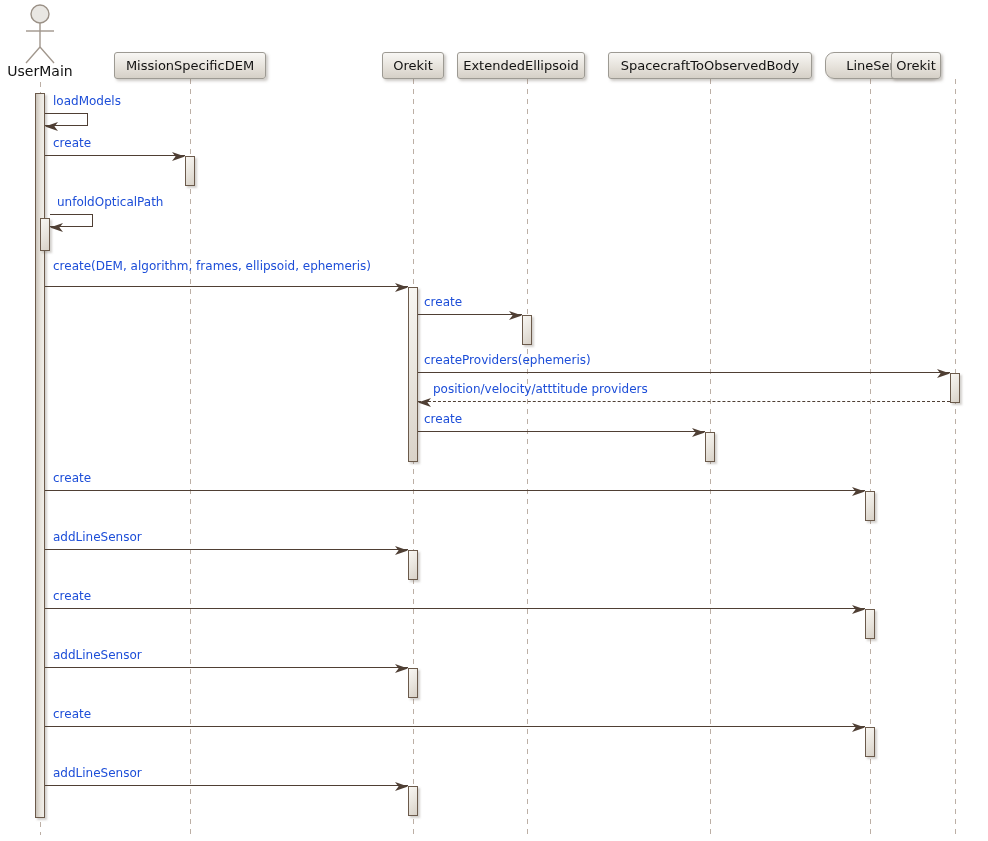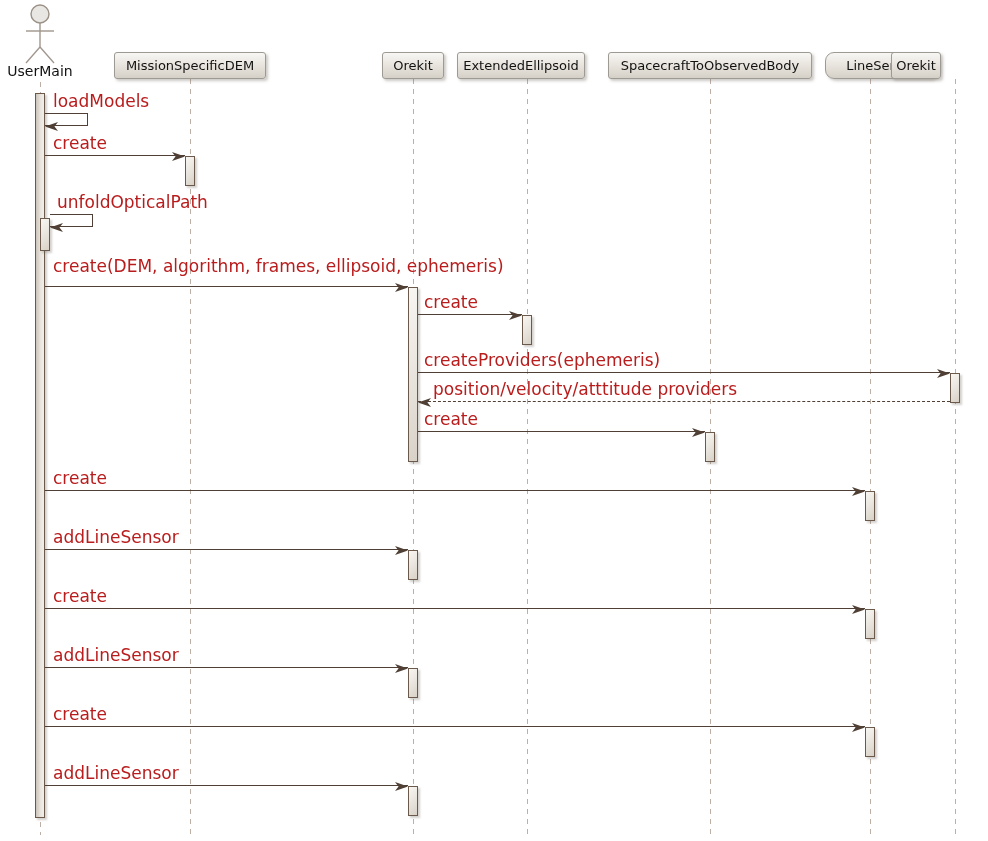--- a/index.html
+++ b/index.html
@@ -22,21 +22,21 @@
   .act{
     position:absolute;width:10px;box-sizing:border-box;
     border:1px solid #6B5A4B;
     background:linear-gradient(135deg,#F8F6F2 0%,#E9E5DE 50%,#D8D1C7 100%);
     box-shadow:2px 2px 2px rgba(110,100,90,.3);
   }
   .act.tall{background:linear-gradient(to right,#CBC4BA 0%,#E8E4DD 55%,#F2EFE9 100%);}
   .mline{position:absolute;height:0;border-top:1.4px solid #4F3F34;}
   .mline.dashed{border-top:1px dashed #4F3F34;}
   .vline{position:absolute;width:0;border-left:1.4px solid #4F3F34;}
-  .mlabel{position:absolute;font-size:17px;line-height:14px;color:#b91c1c;white-space:nowrap;}
+  .mlabel{position:absolute;font-size:12px;line-height:14px;color:#1d4ed8;white-space:nowrap;}
   .ahead{position:absolute;}
   #actor-label{position:absolute;left:0px;top:63px;width:80px;text-align:center;font-size:14px;}
   #actor-figure{position:absolute;left:10px;top:2px;}
 </style>
 </head>
 <body>
 
 <div id="stage">
   <svg id="actor-figure" width="62" height="62" viewBox="0 0 62 62">
     <circle cx="30" cy="12" r="9" fill="#E9E7E3" stroke="#9A9086" stroke-width="1.4"></circle>

